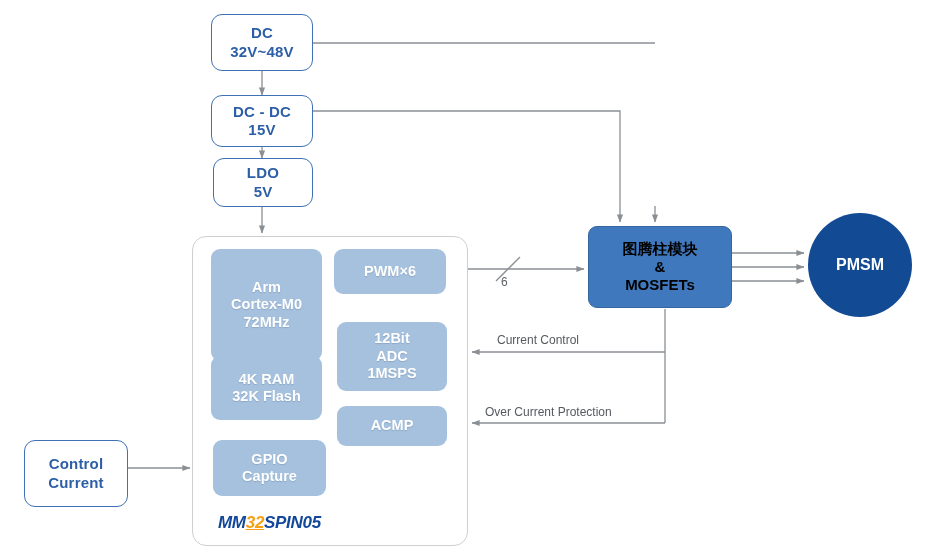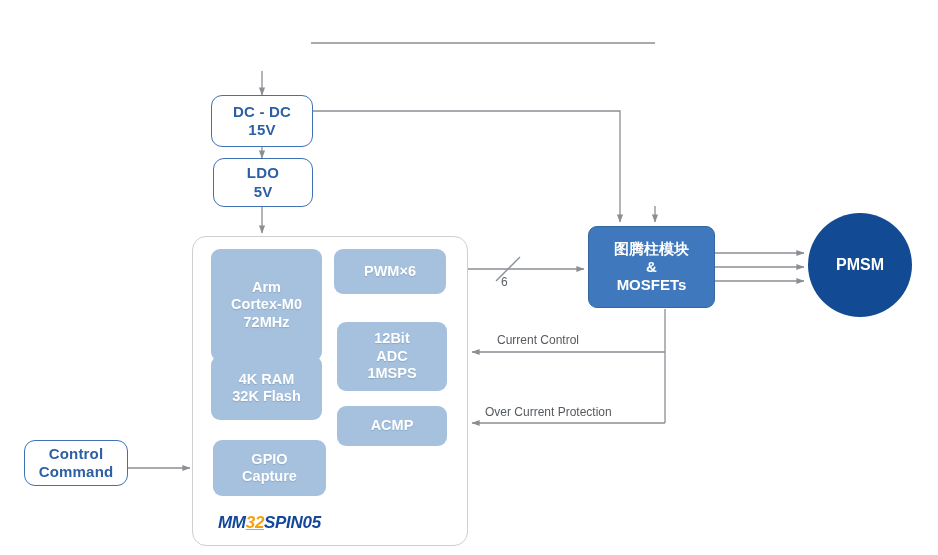--- a/index.html
+++ b/index.html
@@ -82,25 +82,25 @@
     white-space: nowrap;
   }
   #mcu-logo .p1, #mcu-logo .p3 { color: #12479b; }
   #mcu-logo .p2 { color: #f5a013; text-decoration: underline; }
 
   
   #driver-block {
     position: absolute;
     box-sizing: border-box;
     left: 588px; top: 226px;
-    width: 127px; height: 82px;
+    width: 144px; height: 82px;
     background: #3f78bd;
     border: 1.4px solid #35679f;
     border-radius: 9px;
-    color: #ffffff;
+    color: #000000;
     font-weight: bold;
     font-size: 15px;
     line-height: 1.22;
     display: flex;
     flex-direction: column;
     align-items: center;
     justify-content: center;
     text-align: center;
   }
 
@@ -168,34 +168,38 @@
       <path d="M709,281 L804,281" marker-end="url(#ah)"></path>
 
       <path d="M665,309 L665,423"></path>
 
       <path d="M665,352 L472,352" marker-end="url(#ah)"></path>
 
       <path d="M665,423 L472,423" marker-end="url(#ah)"></path>
     </g>
   </svg>
 
+  <div class="obox" style="left:211px; top:14px; width:102px; height:57px;">
+    <span>DC</span>
+    <span>32V~48V</span>
+  </div>
 
   <div class="obox" style="left:211px; top:95px; width:102px; height:52px;">
     <span>DC - DC</span>
     <span>15V</span>
   </div>
 
   <div class="obox" style="left:213px; top:158px; width:100px; height:49px;">
     <span>LDO</span>
     <span>5V</span>
   </div>
 
-  <div class="obox" style="left:24px; top:440px; width:104px; height:46px;">
+  <div class="obox" style="left:24px; top:440px; width:104px; height:67px;">
     <span>Control</span>
-    <span>Command</span>
+    <span>Current</span>
   </div>
 
   <div id="mcu-container"></div>
 
   <div class="sub" style="left:211px; top:249px; width:111px; height:112px;">
     <span>Arm</span>
     <span>Cortex-M0</span>
     <span>72MHz</span>
   </div>
 

